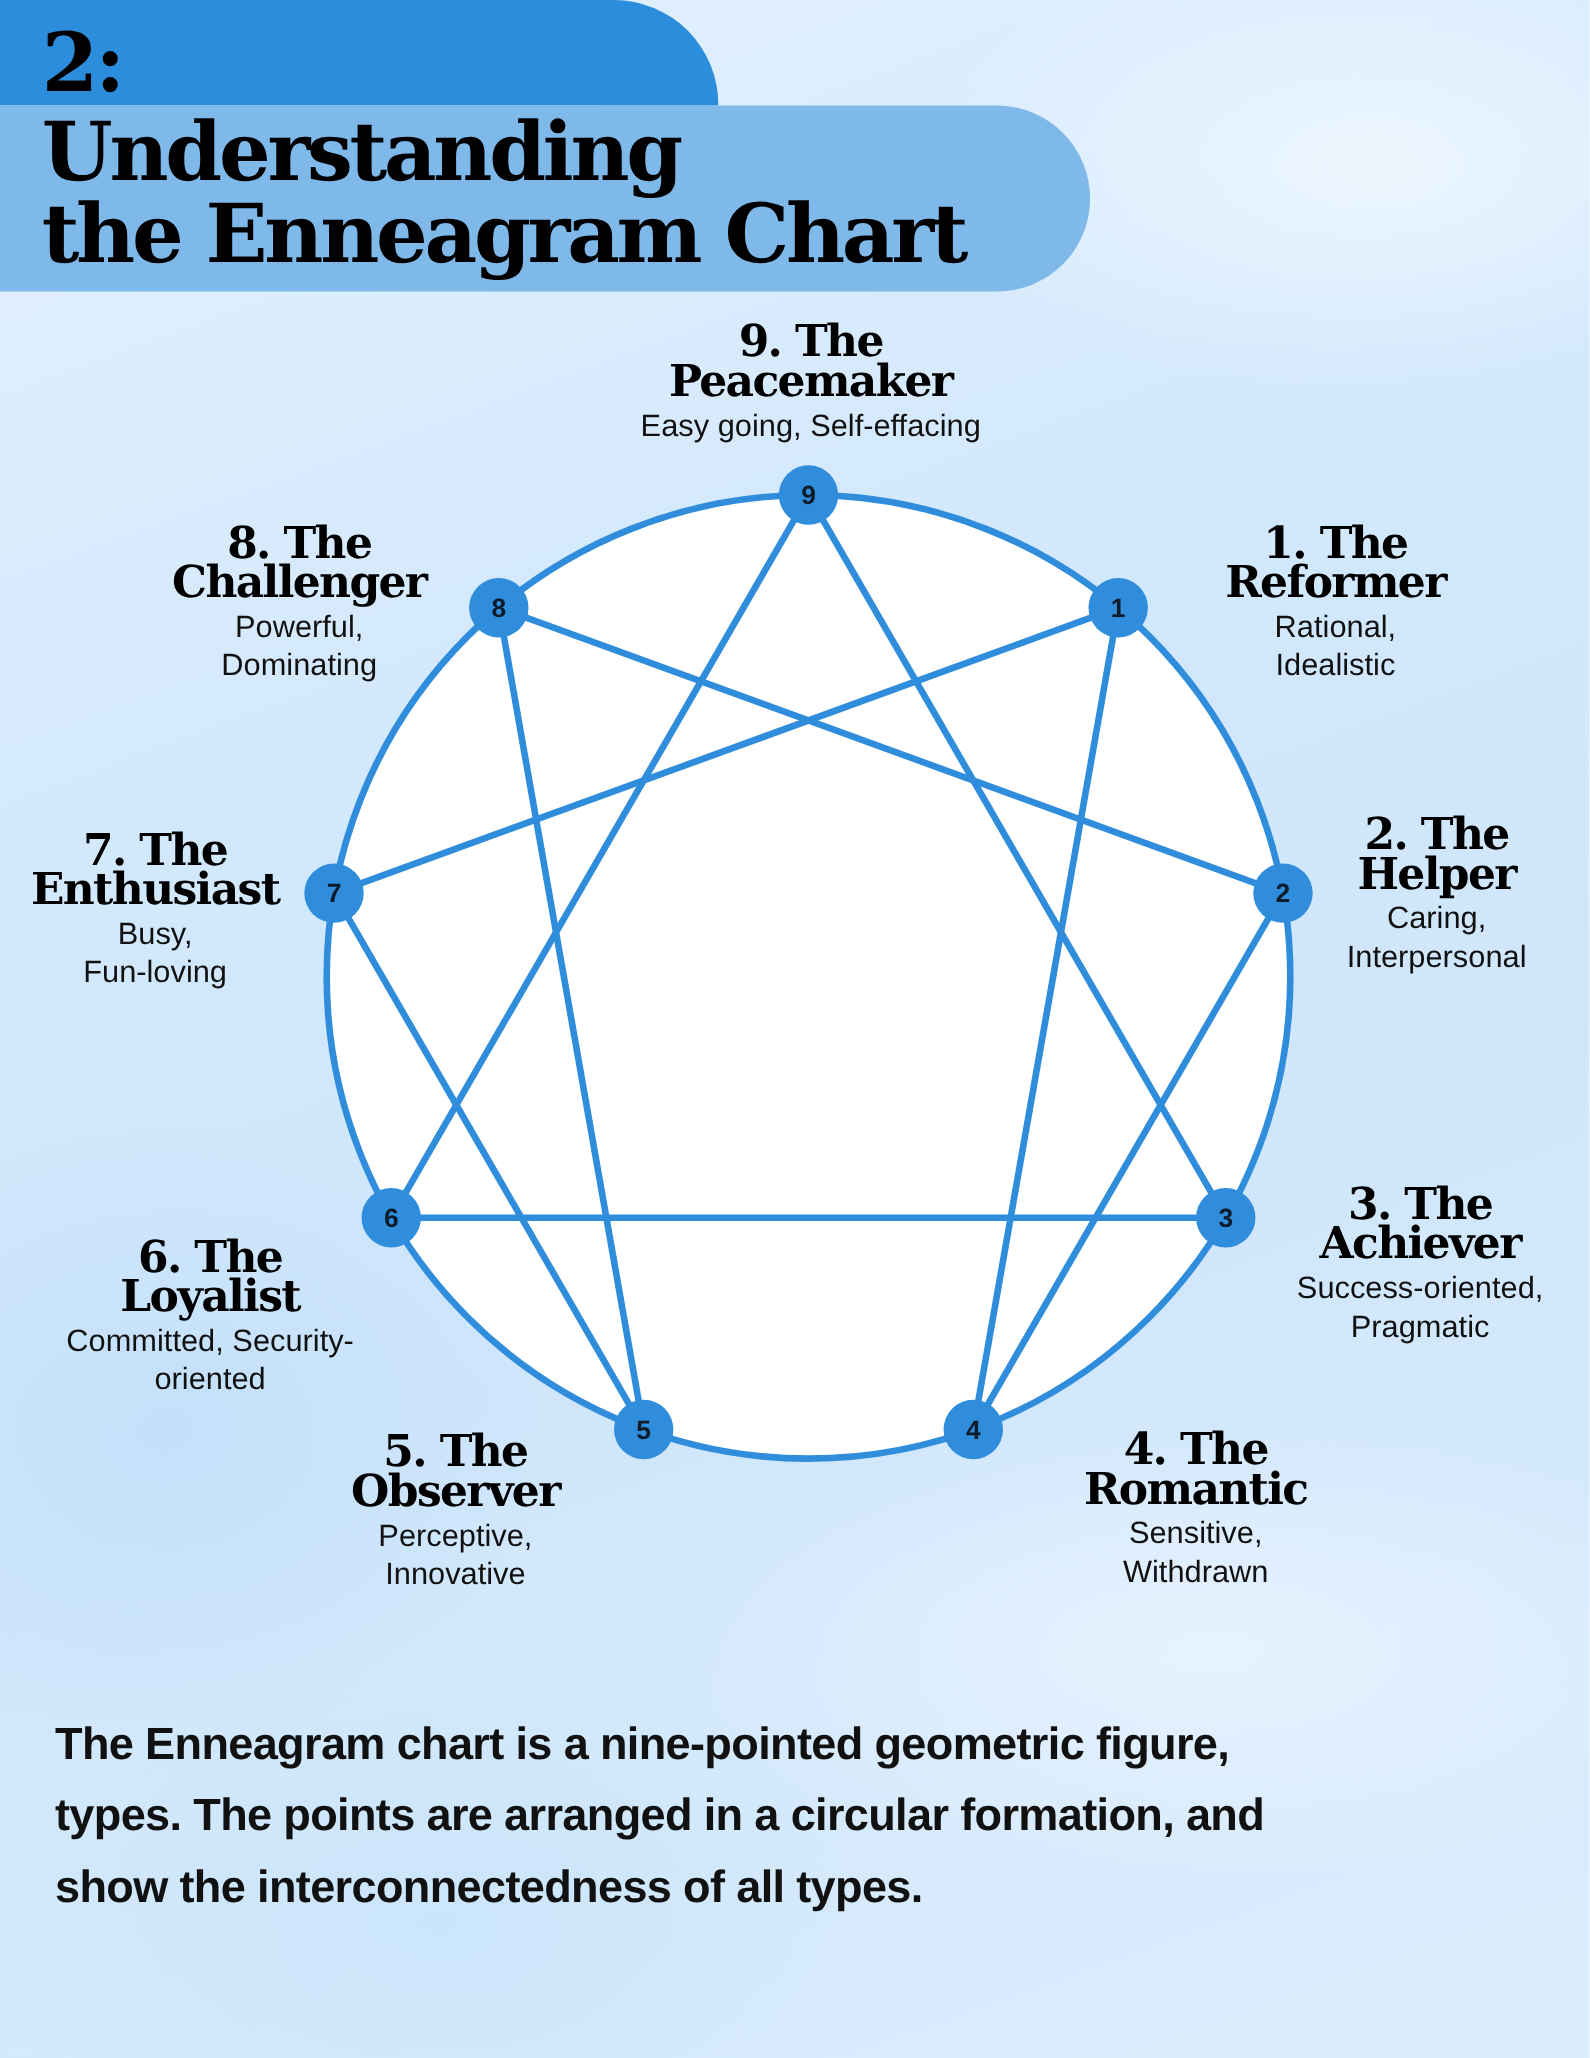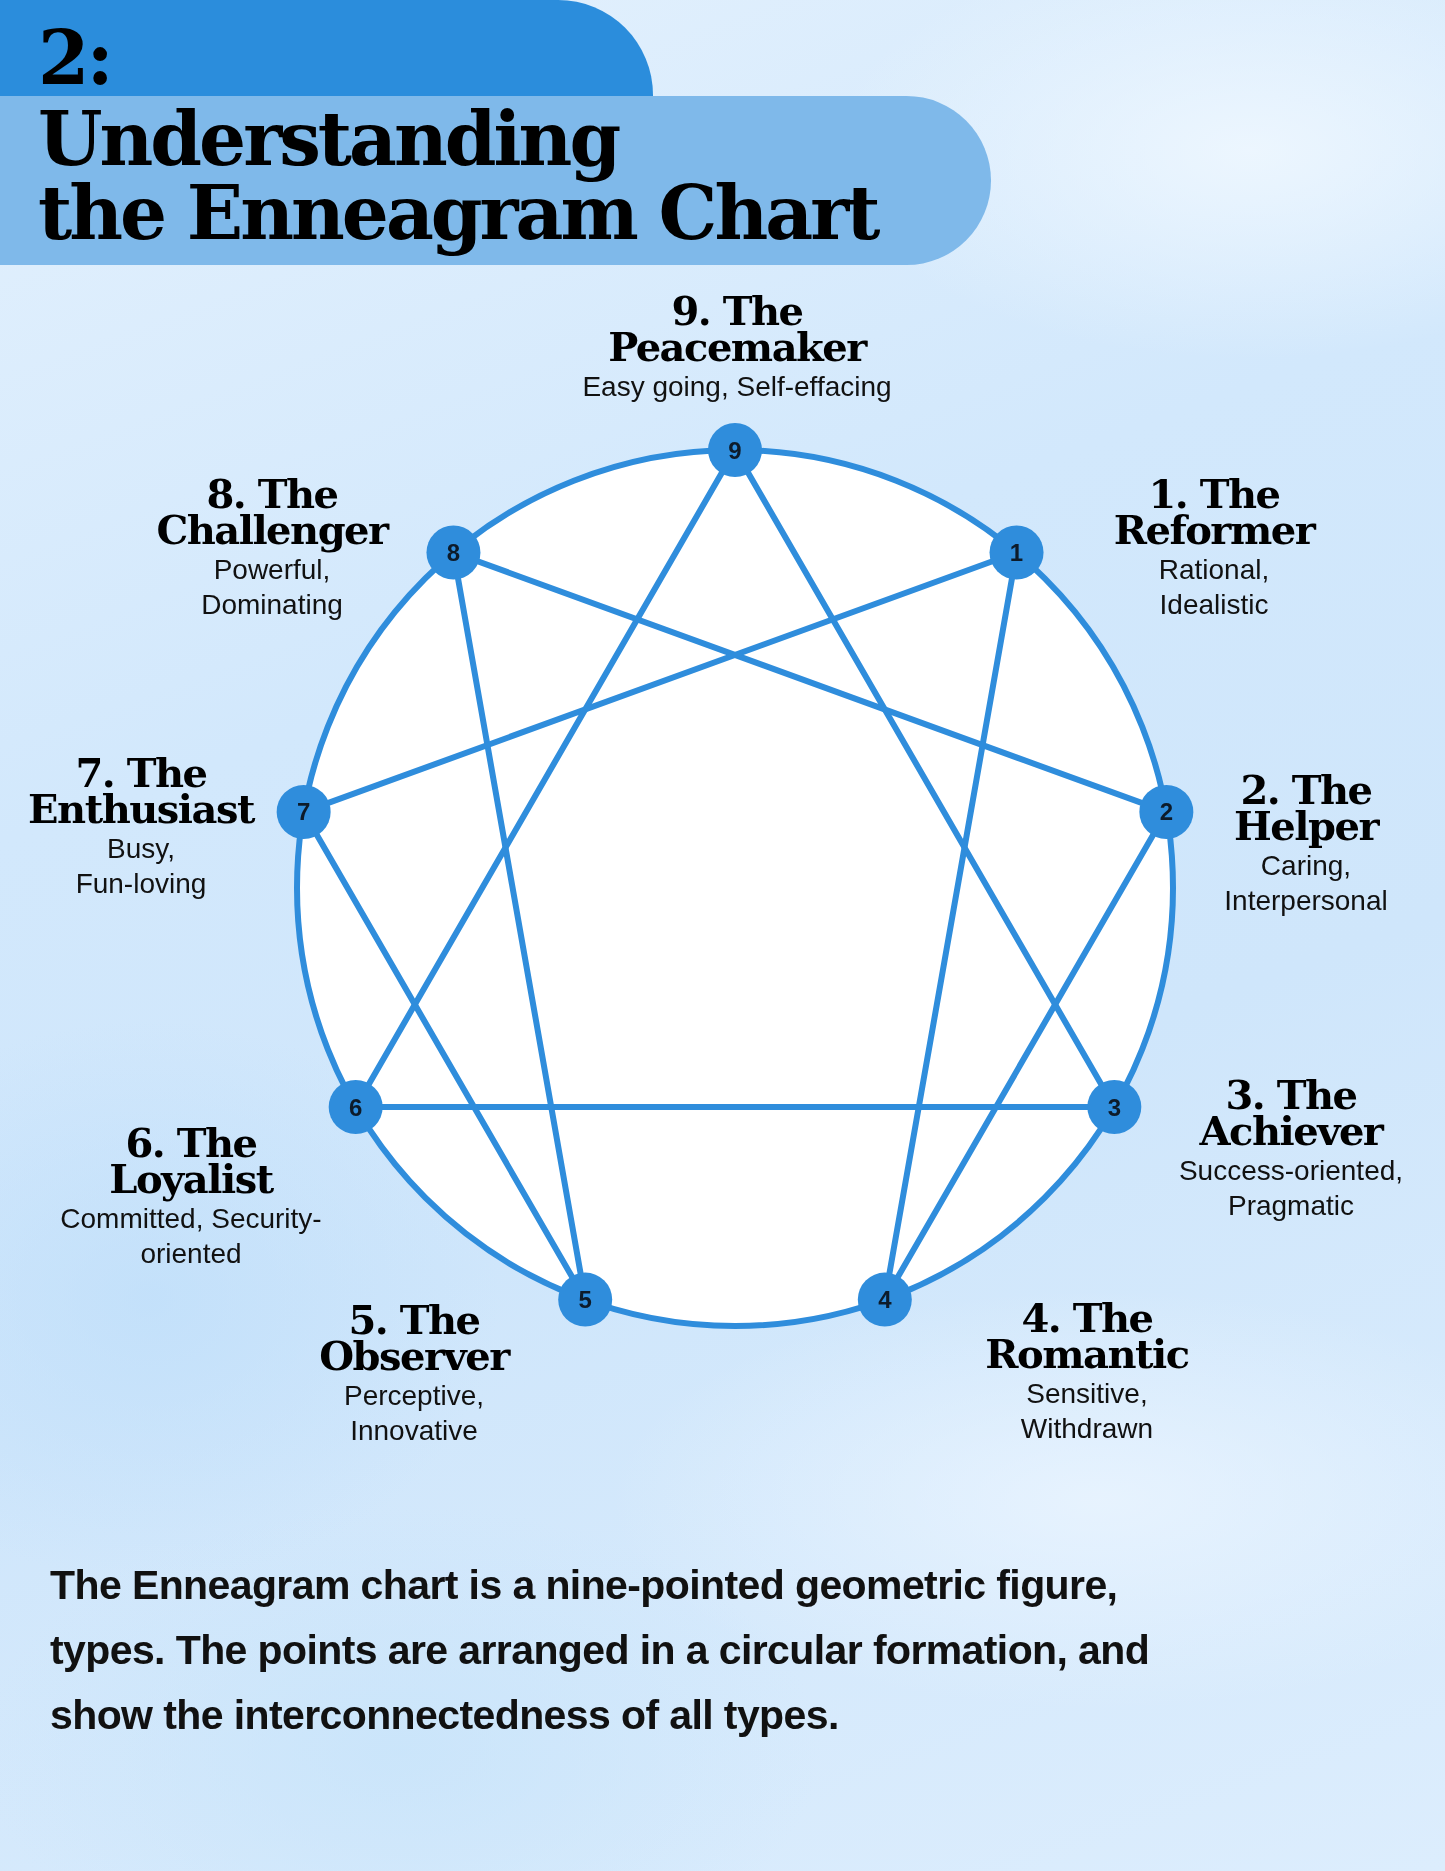--- a/index.html
+++ b/index.html
@@ -136,21 +136,21 @@
   <div class="name">
       <span>1. The</span>
       <span>Reformer</span>
     </div>
   <div class="desc">
       <span>Rational,</span>
       <span>Idealistic</span>
     </div>
 </div>
 
-<div class="label" style="left:1306px; top:772px;">
+<div class="label" style="left:1306px; top:741px;">
   <div class="name">
       <span>2. The</span>
       <span>Helper</span>
     </div>
   <div class="desc">
       <span>Caring,</span>
       <span>Interpersonal</span>
     </div>
 </div>
 

